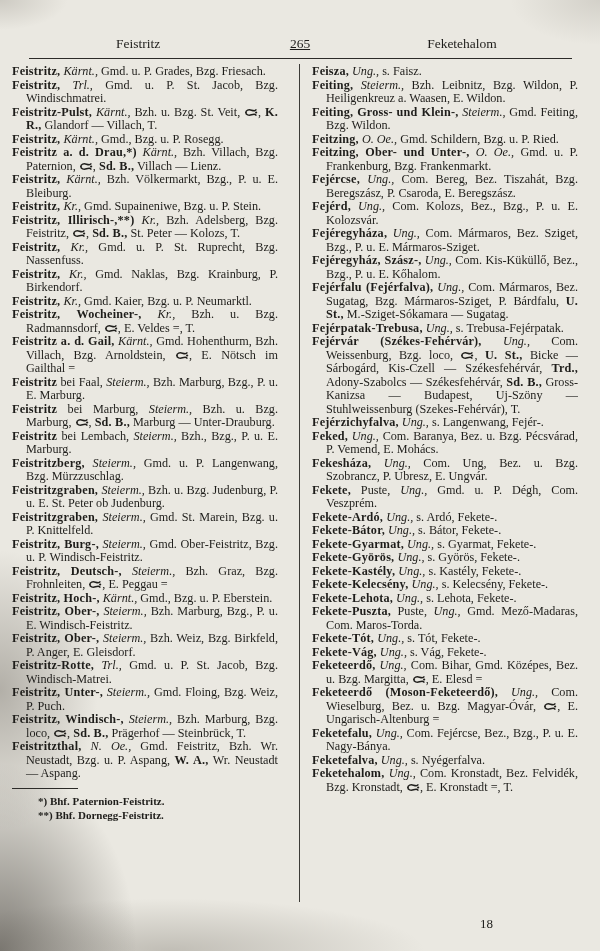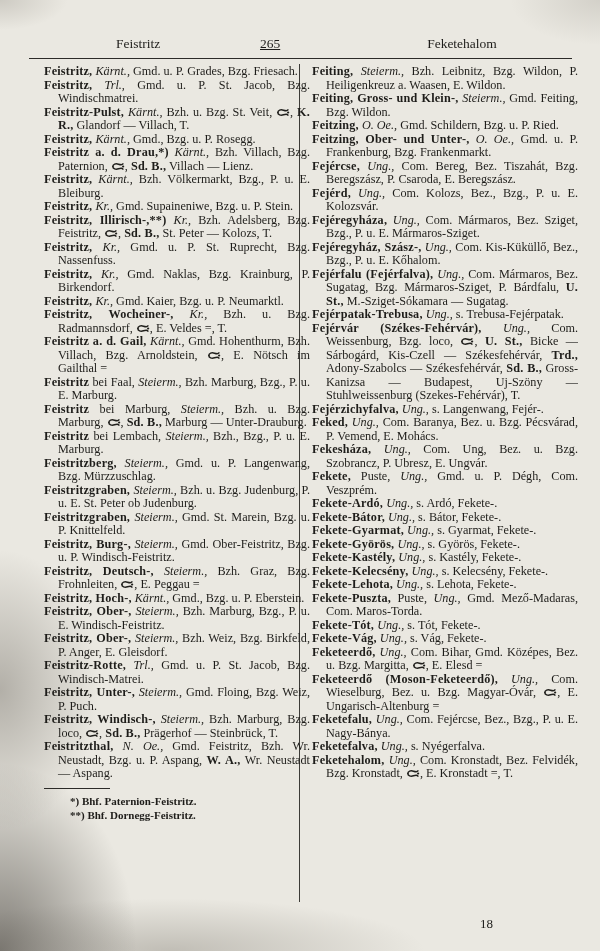--- a/index.html
+++ b/index.html
@@ -15,35 +15,35 @@
       radial-gradient(90px 40px at 0px 0px, rgba(120,115,105,.25), transparent 75%),
       #eae8e1;
   }
   .page{position:relative;width:600px;height:815px;}
   .header{
     position:absolute;top:36px;left:28px;right:28px;height:20px;
     display:flex;justify-content:space-between;align-items:baseline;
     font-size:13.5px;
   }
   .header .h-left{width:220px;text-align:center;}
-  .header .h-center{width:80px;text-align:left;text-decoration:underline;}
+  .header .h-center{width:80px;text-align:center;text-decoration:underline;}
   .header .h-right{width:220px;text-align:center;}
   .header-rule{
     position:absolute;top:58px;left:29px;width:543px;height:0;
     border-top:1.6px solid #2c2b28;
   }
   .col-divider{
     position:absolute;top:64px;left:299px;width:1px;height:838px;
     background:#3c3b37;
   }
   .column{
     position:absolute;top:65px;
     font-size:12.2px;line-height:13.5px;text-align:justify;
   }
-  .col-left{left:44px;width:266px;}
+  .col-left{left:12px;width:266px;}
   .col-right{left:312px;width:266px;}
   .entry{margin:0;padding-left:14px;text-indent:-14px;}
   .hw{font-weight:700;letter-spacing:.2px;}
   .it{font-style:italic;}
   .ph-wrap{display:inline-block;width:14px;height:9px;vertical-align:-1px;color:#21201d;}
   .ph-wrap svg{display:block;width:14px;height:9px;}
   .fn-rule{width:66px;border-top:1.3px solid #2c2b28;margin:7px 0 6px 0;}
   .footnote{
     margin:0 0 1px 26px;font-size:11px;line-height:13px;
     font-weight:600;text-indent:0;padding:0;text-align:left;
@@ -131,20 +131,21 @@
       </div>
     <div class="fn-rule"></div>
     <div>
         <p class="footnote">*) Bhf. Paternion-Feistritz.</p>
         <p class="footnote">**) Bhf. Dornegg-Feistritz.</p>
       </div>
   </div>
 
   <div class="column col-right">
     <div>
+        <p class="entry"><span class="hw">Feisza,</span><span class="it"> Ung.,</span><span class="tx"> s. Faisz.</span></p>
         <p class="entry"><span class="hw">Feiting,</span><span class="it"> Steierm.,</span><span class="tx"> Bzh. Leibnitz, Bzg. Wildon, P. Heiligenkreuz a. Waasen, E. Wildon.</span></p>
         <p class="entry"><span class="hw">Feiting, Gross- und Klein-,</span><span class="it"> Steierm.,</span><span class="tx"> Gmd. Feiting, Bzg. Wildon.</span></p>
         <p class="entry"><span class="hw">Feitzing,</span><span class="it"> O. Oe.,</span><span class="tx"> Gmd. Schildern, Bzg. u. P. Ried.</span></p>
         <p class="entry"><span class="hw">Feitzing, Ober- und Unter-,</span><span class="it"> O. Oe.,</span><span class="tx"> Gmd. u. P. Frankenburg, Bzg. Frankenmarkt.</span></p>
         <p class="entry"><span class="hw">Fejércse,</span><span class="it"> Ung.,</span><span class="tx"> Com. Bereg, Bez. Tiszahát, Bzg. Beregszász, P. Csaroda, E. Beregszász.</span></p>
         <p class="entry"><span class="hw">Fejérd,</span><span class="it"> Ung.,</span><span class="tx"> Com. Kolozs, Bez., Bzg., P. u. E. Kolozsvár.</span></p>
         <p class="entry"><span class="hw">Fejéregyháza,</span><span class="it"> Ung.,</span><span class="tx"> Com. Mármaros, Bez. Sziget, Bzg., P. u. E. Mármaros-Sziget.</span></p>
         <p class="entry"><span class="hw">Fejéregyház, Szász-,</span><span class="it"> Ung.,</span><span class="tx"> Com. Kis-Küküllő, Bez., Bzg., P. u. E. Kőhalom.</span></p>
         <p class="entry"><span class="hw">Fejérfalu (Fejérfalva),</span><span class="it"> Ung.,</span><span class="tx"> Com. Mármaros, Bez. Sugatag, Bzg. Mármaros-Sziget, P. Bárdfalu, </span><span class="hw">U. St.,</span><span class="tx"> M.-Sziget-Sókamara — Sugatag.</span></p>
         <p class="entry"><span class="hw">Fejérpatak-Trebusa,</span><span class="it"> Ung.,</span><span class="tx"> s. Trebusa-Fejérpatak.</span></p>

